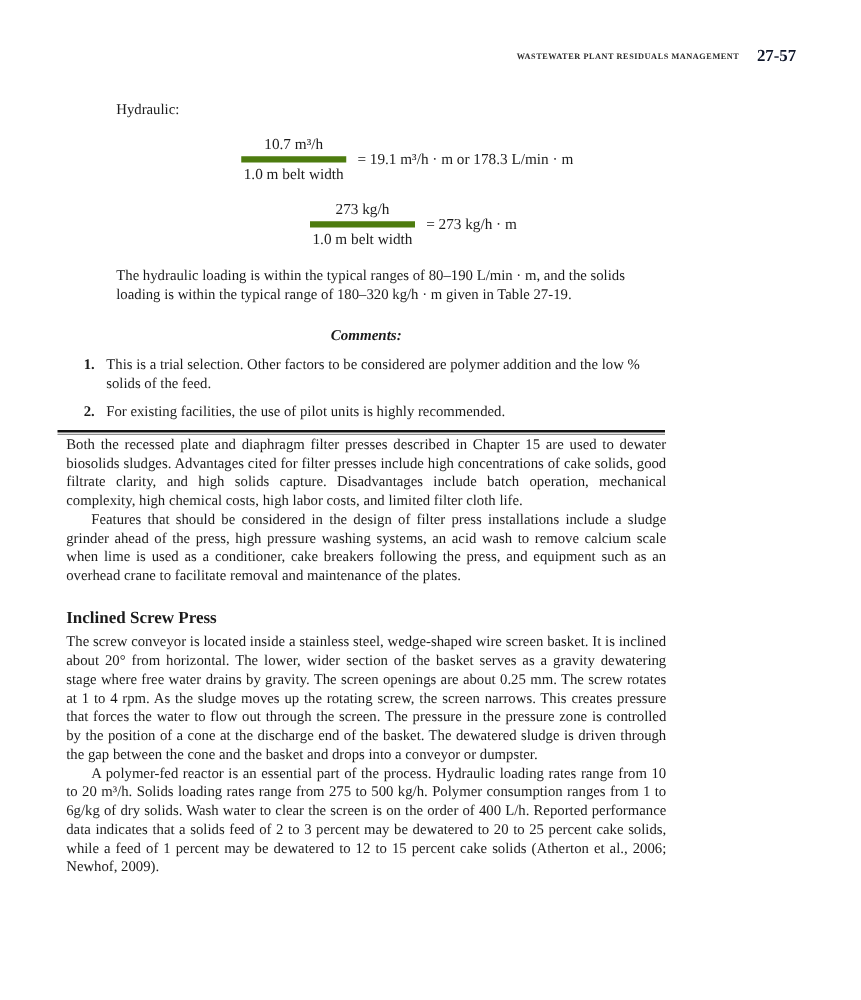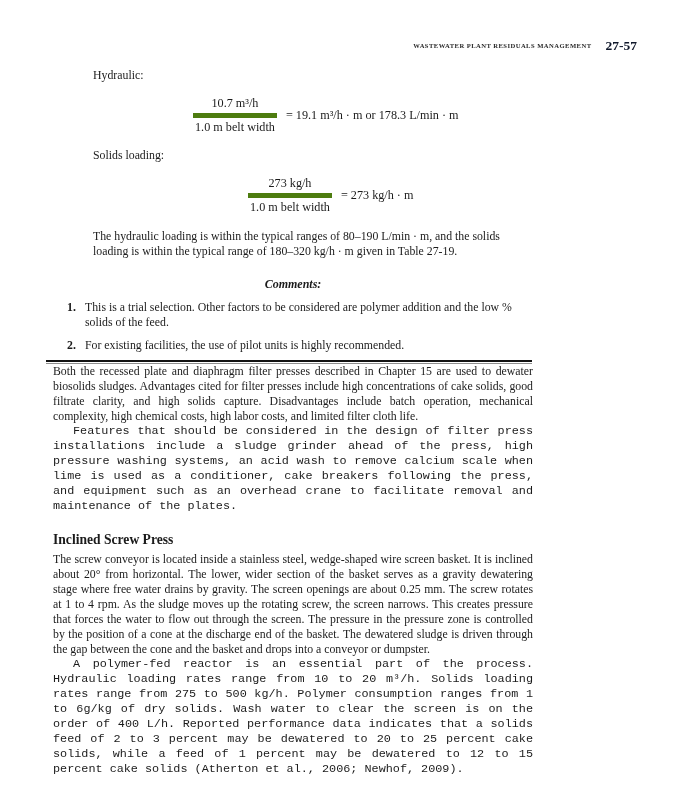--- a/index.html
+++ b/index.html
@@ -32,21 +32,21 @@
   }
   .page-number {
     font-size: 13.5px;
     font-weight: bold;
     margin-left: 14px;
     color: #0f172a;
   }
   
   .content {
     position: absolute;
-    top: 68px;
+    top: 80px;
     left: 53px;
     width: 480px;
     font-size: 11.8px;
     line-height: 15px;
   }
   .example {
     margin-left: 40px;
     width: 440px;
   }
   .example-label {
@@ -117,21 +117,20 @@
     font-size: 13.6px;
     font-weight: bold;
     line-height: 17px;
   }
   .section-paragraph {
     margin: 0;
     text-align: justify;
   }
   .section-paragraph.indent {
     text-indent: 20px;
-    font-family: Liberation Mono, monospace;
   }
 </style>
 </head>
 <body>
 
 <div class="page">
 
   <div class="running-header">
     <span class="running-title">WASTEWATER PLANT RESIDUALS MANAGEMENT</span><span class="page-number">27-57</span>
   </div>
@@ -143,21 +142,20 @@
       <p class="example-label">Hydraulic:</p>
 
       <div class="formula-row f1">
         <span class="frac">
           <span class="num" style="display:block">10.7 m³/h</span>
           <span class="den" style="display:block">1.0 m belt width</span>
         </span>
         <span class="formula-result">= 19.1 m³/h · m or  178.3 L/min · m</span>
       </div>
 
-      <p class="example-label">Solids loading:</p>
 
       <div class="formula-row f2">
         <span class="frac">
           <span class="num" style="display:block">273 kg/h</span>
           <span class="den" style="display:block">1.0 m belt width</span>
         </span>
         <span class="formula-result">= 273 kg/h · m</span>
       </div>
 
       <p class="example-summary">The hydraulic loading is within the typical ranges of 80–190 L/min · m, and the solids loading is within the typical range of 180–320 kg/h · m given in Table 27-19.</p>

